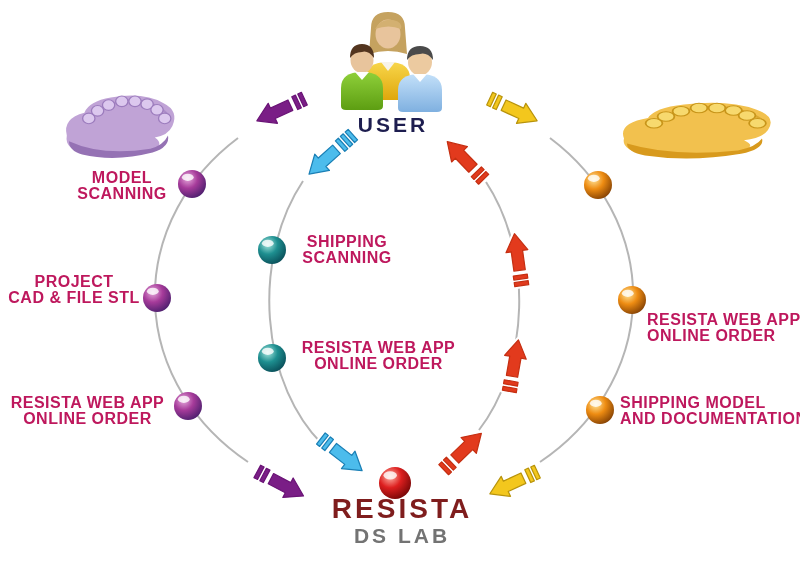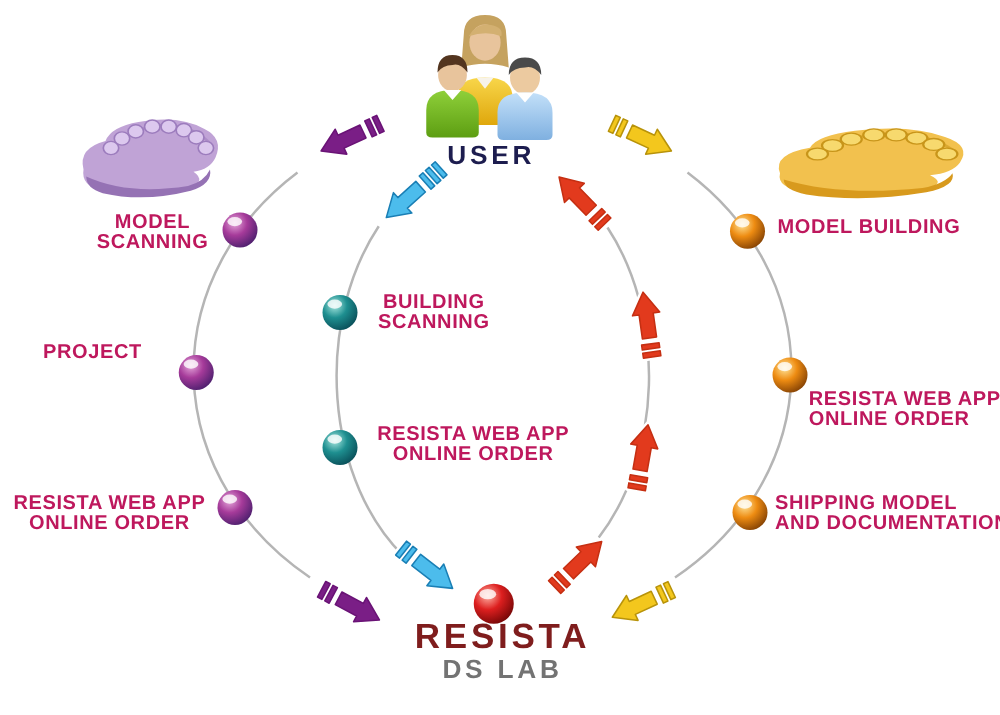--- a/index.html
+++ b/index.html
@@ -200,40 +200,38 @@
 
   <div class="user-label" style="left:318px;top:113px;width:150px">USER</div>
 
   <div class="label center" style="left:42px;top:170px;width:160px">
     <span>MODEL</span><br>
     <span>SCANNING</span>
   </div>
 
   <div class="label center" style="left:0px;top:274px;width:148px">
     <span>PROJECT</span><br>
+    <span>CAD &amp; FILE STL</span>
   </div>
 
   <div class="label center" style="left:5px;top:395px;width:165px">
     <span>RESISTA WEB APP</span><br>
     <span>ONLINE ORDER</span>
   </div>
 
   <div class="label center" style="left:277px;top:234px;width:140px">
-    <span>BUILDING</span><br>
+    <span>SHIPPING</span><br>
     <span>SCANNING</span>
   </div>
 
   <div class="label center" style="left:296px;top:340px;width:165px">
     <span>RESISTA WEB APP</span><br>
     <span>ONLINE ORDER</span>
   </div>
 
-  <div class="label leftalign" style="left:622px;top:174px;width:175px">
-    <span>MODEL BUILDING</span>
-  </div>
 
   <div class="label leftalign" style="left:647px;top:312px;width:160px">
     <span>RESISTA WEB APP</span><br>
     <span>ONLINE ORDER</span>
   </div>
 
   <div class="label leftalign" style="left:620px;top:395px;width:185px">
     <span>SHIPPING MODEL</span><br>
     <span>AND DOCUMENTATION</span>
   </div>

